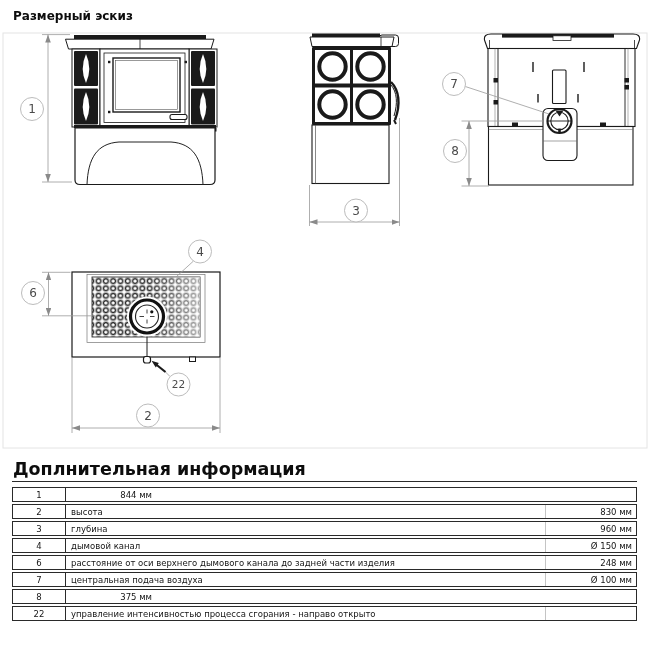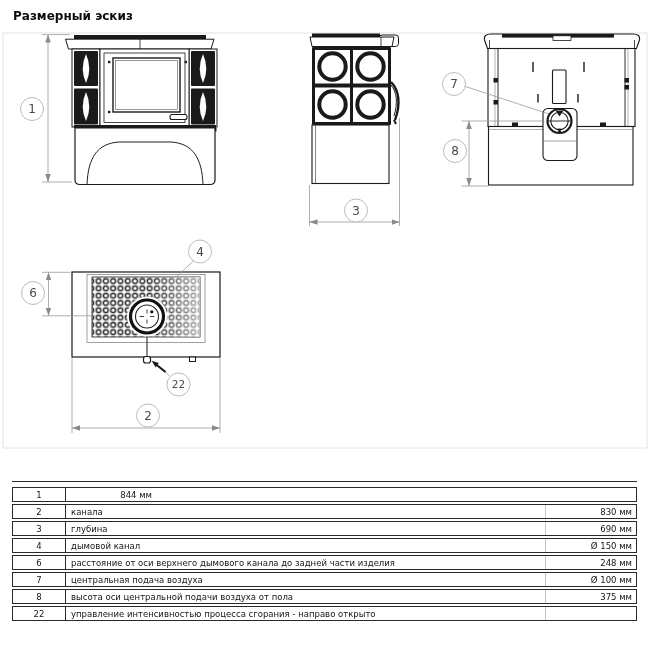--- a/index.html
+++ b/index.html
@@ -238,55 +238,55 @@
       <line x1="220" y1="358" x2="220" y2="433"></line>
       <line x1="72" y1="428" x2="220" y2="428" marker-start="url(#ar)" marker-end="url(#ar)"></line>
     </g>
     <g>
       <circle cx="148" cy="415.5" r="11.5" fill="#fff" stroke="#bcbcbc" stroke-width="1"></circle>
       <text class="co" x="148" y="419.5">2</text>
     </g>
   </svg>
 
   <h1 class="page-title">Размерный эскиз</h1>
+  <h2 class="info-title">Доплнительная информация</h2>
   <div class="title-rule"></div>
 
   <div class="info-table">
     <div class="trow">
       <div class="c-num">1</div>
       <div class="c-val">844 мм</div>
     </div>
     <div class="trow">
       <div class="c-num">2</div>
-      <div class="c-desc">канала</div>
+      <div class="c-desc">высота</div>
       <div class="c-val">830 мм</div>
     </div>
     <div class="trow">
       <div class="c-num">3</div>
       <div class="c-desc">глубина</div>
-      <div class="c-val">690 мм</div>
+      <div class="c-val">960 мм</div>
     </div>
     <div class="trow">
       <div class="c-num">4</div>
       <div class="c-desc">дымовой канал</div>
       <div class="c-val">Ø 150 мм</div>
     </div>
     <div class="trow">
       <div class="c-num">6</div>
       <div class="c-desc">расстояние от оси верхнего дымового канала до задней части изделия</div>
       <div class="c-val">248 мм</div>
     </div>
     <div class="trow">
       <div class="c-num">7</div>
       <div class="c-desc">центральная подача воздуха</div>
       <div class="c-val">Ø 100 мм</div>
     </div>
     <div class="trow">
       <div class="c-num">8</div>
-      <div class="c-desc">высота оси центральной подачи воздуха от пола</div>
       <div class="c-val">375 мм</div>
     </div>
     <div class="trow">
       <div class="c-num">22</div>
       <div class="c-desc">управление интенсивностью процесса сгорания - направо открыто</div>
       <div class="c-val"></div>
     </div>
   </div>
 
 </div>

